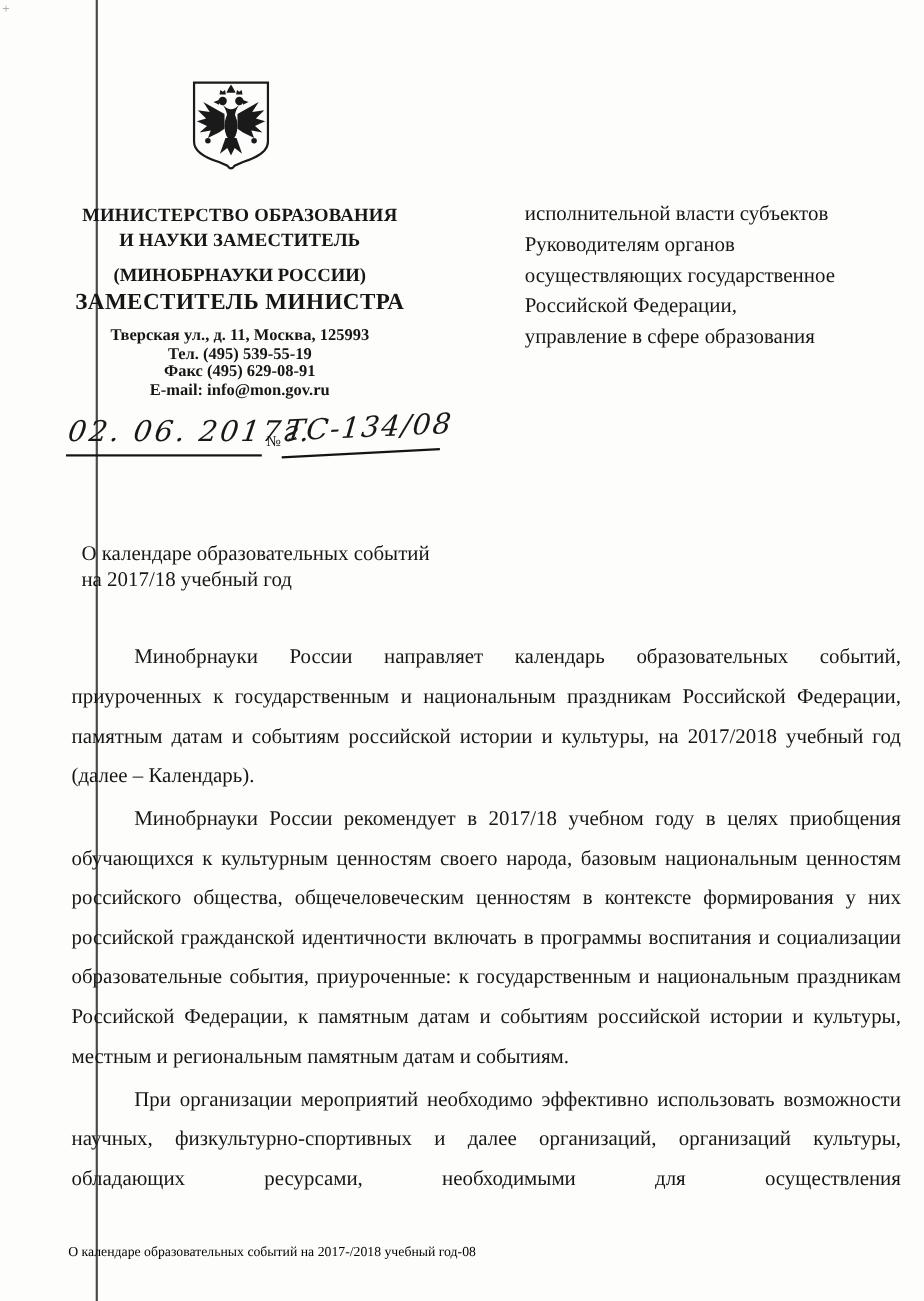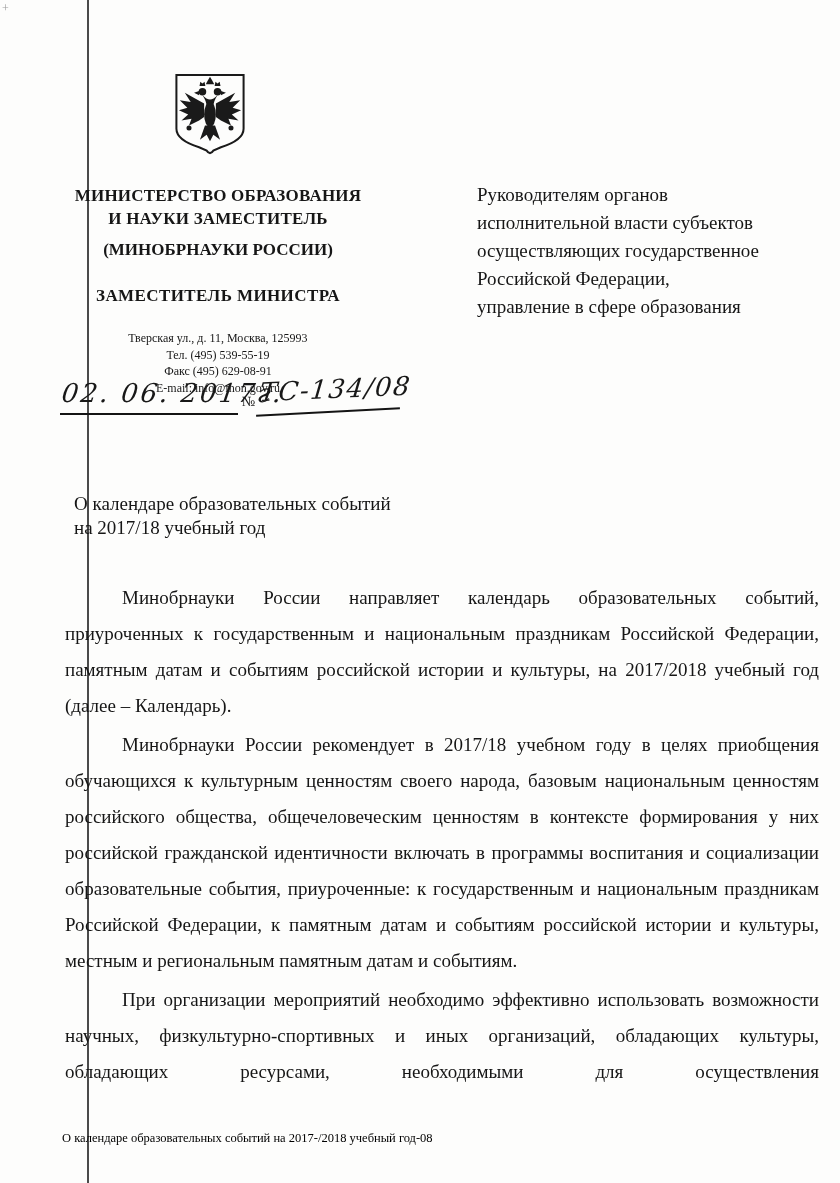--- a/index.html
+++ b/index.html
@@ -4,22 +4,22 @@
 <style>
   html,body{margin:0;padding:0;background:#9a9a9a;}
   .page{position:relative;width:840px;height:1183px;background:#fdfdfc;
         font-family:"Liberation Serif",serif;color:#161616;overflow:hidden;margin:0 auto;}
   .fold-line{position:absolute;left:87px;top:0;width:1.5px;height:100%;background:#2b2b2b;opacity:.85;}
   .reg-mark{position:absolute;left:2px;top:1px;font-size:12px;color:#9c9c9c;}
   .emblem{position:absolute;left:168px;top:70px;width:84px;height:89px;}
   .head-block{position:absolute;left:56px;top:185px;width:324px;text-align:center;}
   .ministry-line{font-size:17px;font-weight:600;line-height:22.5px;letter-spacing:.2px;}
   .short-name{margin-top:10px;font-size:17px;font-weight:600;}
-  .position-title{margin-top:26px;font-size:17px;font-weight:700;letter-spacing:.4px;}
-  .contact-block{margin-top:24px;font-size:12px;line-height:16.5px;font-weight:400;}
+  .position-title{margin-top:2px;font-size:21px;font-weight:700;letter-spacing:.4px;}
+  .contact-block{margin-top:10px;font-size:15px;line-height:16.5px;font-weight:700;}
   .hw{font-family:"DejaVu Serif",serif;font-style:italic;color:#181818;}
   .hw-date{position:absolute;left:62px;top:378px;font-size:26px;letter-spacing:2.5px;transform:skewX(-8deg);}
   .hw-num{position:absolute;left:260px;top:374px;font-size:26px;letter-spacing:1.5px;transform:skewX(-8deg) rotate(-2.5deg);}
   .num-sign{position:absolute;left:242px;top:394px;font-size:14px;}
   .ref-underline-1{position:absolute;left:60px;top:413px;width:178px;height:2px;background:#141414;}
   .ref-underline-2{position:absolute;left:256px;top:411px;width:144px;height:2px;background:#141414;transform:rotate(-3deg);}
   .recipient-block{position:absolute;left:477px;top:181px;width:362px;font-size:19px;line-height:28px;}
   .subject-block{position:absolute;left:74px;top:492px;font-size:19px;line-height:23.5px;}
   .body-block{position:absolute;left:62px;top:577px;width:760px;}
   .body-block p{margin:3px;text-indent:57px;font-size:19px;line-height:36px;text-align:justify;}
@@ -67,33 +67,33 @@
     </div>
   </div>
 
   <div class="hw hw-date">02. 06. 2017г.</div>
   <div class="num-sign">№</div>
   <div class="hw hw-num">ТС-134/08</div>
   <div class="ref-underline-1"></div>
   <div class="ref-underline-2"></div>
 
   <div class="recipient-block">
+    <div>исполнительной власти субъектов</div>
     <div>Руководителям органов</div>
-    <div>исполнительной власти субъектов</div>
     <div>осуществляющих государственное</div>
     <div>Российской Федерации,</div>
     <div>управление в сфере образования</div>
   </div>
 
   <div class="subject-block">
     <div>О календаре образовательных событий</div>
     <div>на 2017/18 учебный год</div>
   </div>
 
   <div class="body-block">
     <p>Минобрнауки России направляет календарь образовательных событий, приуроченных к государственным и национальным праздникам Российской Федерации, памятным датам и событиям российской истории и культуры, на 2017/2018 учебный год (далее – Календарь).</p>
     <p>Минобрнауки России рекомендует в 2017/18 учебном году в целях приобщения обучающихся к культурным ценностям своего народа, базовым национальным ценностям российского общества, общечеловеческим ценностям в контексте формирования у них российской гражданской идентичности включать в программы воспитания и социализации образовательные события, приуроченные: к государственным и национальным праздникам Российской Федерации, к памятным датам и событиям российской истории и культуры, местным и региональным памятным датам и событиям.</p>
-    <p class="cont">При организации мероприятий необходимо эффективно использовать возможности научных, физкультурно-спортивных и иных организаций, обладающих культуры, обладающих ресурсами, необходимыми для осуществления</p>
+    <p class="cont">При организации мероприятий необходимо эффективно использовать возможности научных, физкультурно-спортивных и далее организаций, организаций культуры, обладающих ресурсами, необходимыми для осуществления</p>
   </div>
 
   <div class="footer-note">О календаре образовательных событий на 2017-/2018 учебный год-08</div>
 
 </div>
 
 </body></html>

